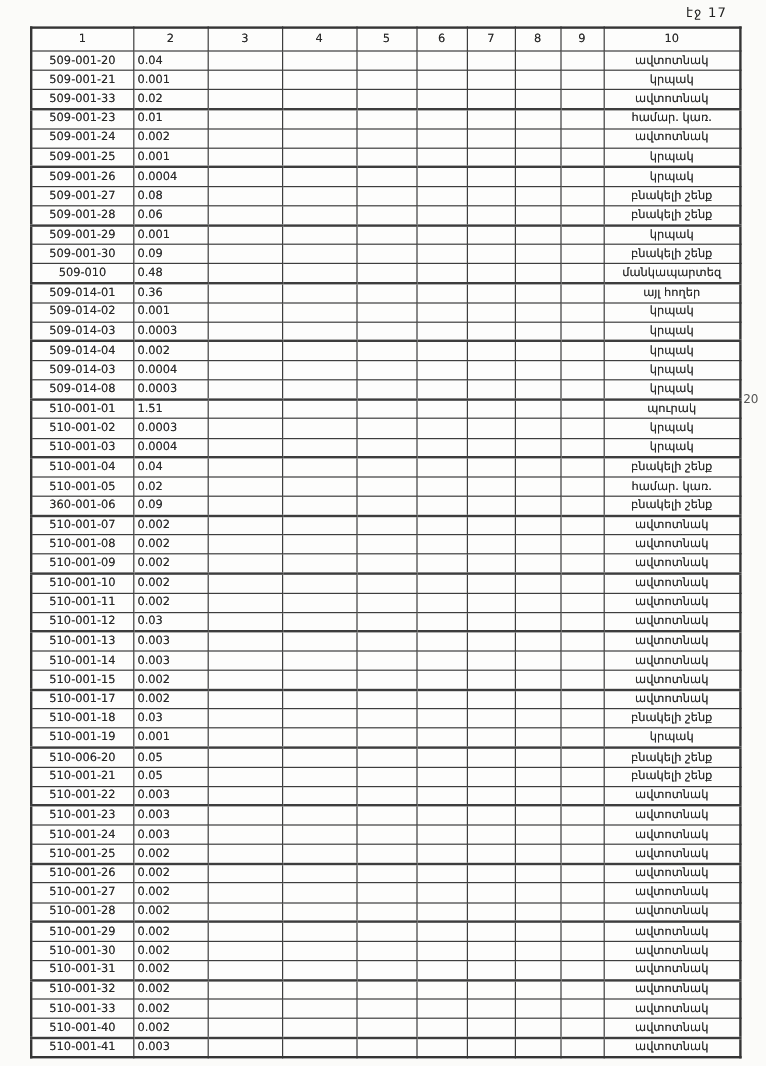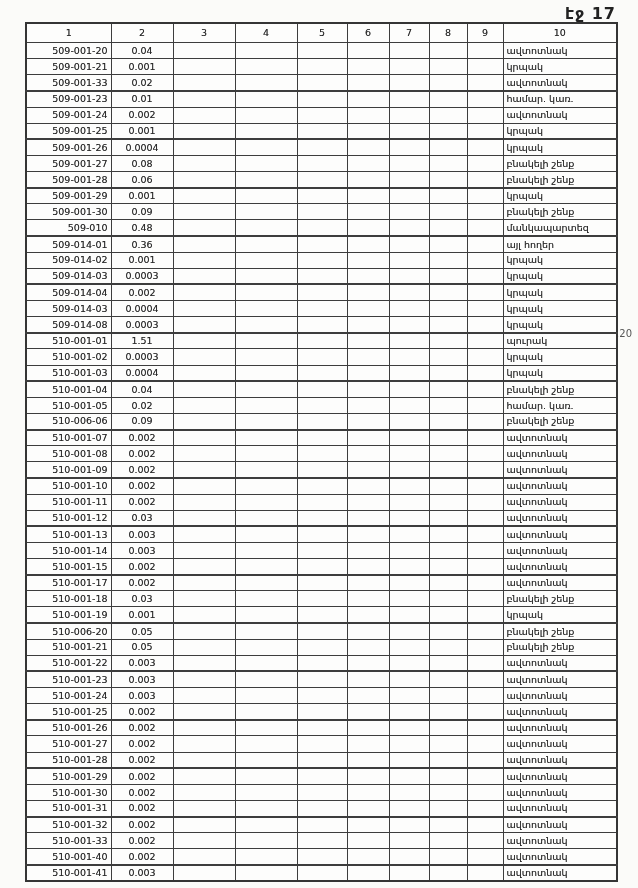--- a/index.html
+++ b/index.html
@@ -6,22 +6,22 @@
   body{
     width:638px;height:888px;
     background:#fbfbf9;
     font-family:"DejaVu Sans", sans-serif;
     color:#2e2e2e;
     position:relative;
     overflow:hidden;
   }
   .page-label{
     position:absolute;
-    top:4px;right:22px;
-    font-size:16px;font-weight:bold;
+    top:4px;right:32px;
+    font-size:11px;font-weight:normal;
     color:#222;
     letter-spacing:1px;
   }
   .margin-note{
     position:absolute;
     top:328px;right:6px;
     font-size:10px;color:#555;
   }
   table.scan{
     position:absolute;
@@ -44,23 +44,23 @@
   table.scan{border:2px solid #353535;}
   thead th{
     font-size:10px;
     font-weight:normal;
     text-align:center;
     height:18px;
     border-bottom:2px solid #303030;
   }
   tbody tr{height:15px;}
   tbody tr:nth-child(3n) td{border-bottom-width:2px;}
-  td.c1{text-align:right;}
-  td.c2{text-align:center;}
-  td.c10{text-align:left;}
+  td.c1{text-align:center;}
+  td.c2{text-align:left;}
+  td.c10{text-align:center;}
   
   col.w1{width:85px;}  col.w2{width:62px;}  col.w3{width:62px;}
   col.w4{width:62px;}  col.w5{width:50px;}  col.w6{width:42px;}
   col.w7{width:40px;}  col.w8{width:38px;}  col.w9{width:36px;}
   col.w10{width:114px;}
 </style>
 </head>
 <body>
 
 <div class="page-label">էջ 17</div>
@@ -364,21 +364,21 @@
         <td class="c3"></td>
         <td class="c4"></td>
         <td class="c5"></td>
         <td class="c6"></td>
         <td class="c7"></td>
         <td class="c8"></td>
         <td class="c9"></td>
         <td class="c10">համար. կառ.</td>
       </tr>
       <tr>
-        <td class="c1">510-006-06</td>
+        <td class="c1">360-001-06</td>
         <td class="c2">0.09</td>
         <td class="c3"></td>
         <td class="c4"></td>
         <td class="c5"></td>
         <td class="c6"></td>
         <td class="c7"></td>
         <td class="c8"></td>
         <td class="c9"></td>
         <td class="c10">բնակելի շենք</td>
       </tr>

